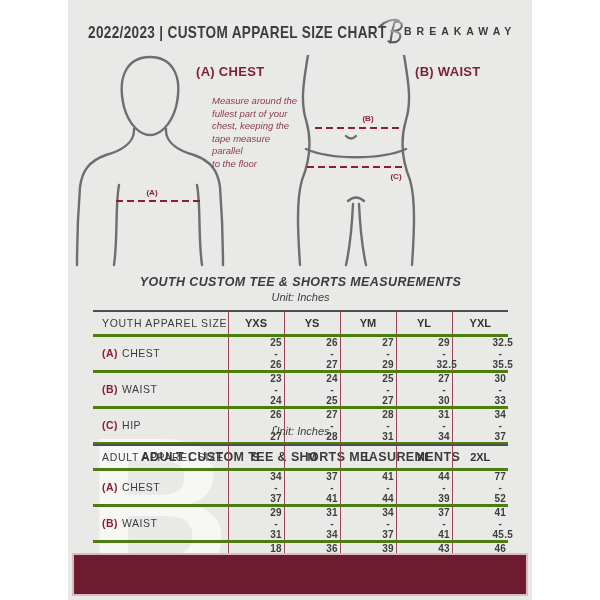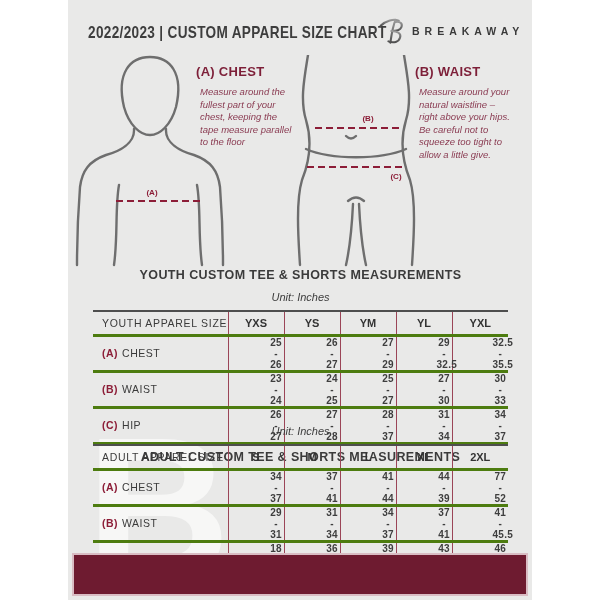--- a/index.html
+++ b/index.html
@@ -10,28 +10,28 @@
 
   
   .watermark{position:absolute;left:18px;top:408px;z-index:0;
              font:700 200px/1 "Liberation Sans",sans-serif;
              color:rgba(255,255,255,0.62);user-select:none;}
 
   
   .hdr-title{position:absolute;left:20px;top:24px;z-index:2;
              font:700 17px/1 "Liberation Sans",sans-serif;color:#3d3d3d;
              letter-spacing:0.4px;transform:scaleX(0.8);transform-origin:left top;white-space:nowrap;}
-  .brand{position:absolute;left:310px;top:15px;z-index:2;display:flex;align-items:center;gap:8px;}
+  .brand{position:absolute;left:310px;top:15px;z-index:2;display:flex;align-items:center;gap:0;}
   .brand-name{font:700 10.5px "Liberation Sans",sans-serif;color:#3a3a3a;letter-spacing:5px;}
 
   
   .guide{position:absolute;z-index:2;width:118px;}
   .guide-h{font:700 13px "Liberation Sans",sans-serif;color:#7d1f38;letter-spacing:0.3px;margin:0 0 7px 0;}
   .guide-b{font:italic 400 9.5px/12.5px "Liberation Sans",sans-serif;color:#8a3b52;
-           white-space:pre-line;margin:4px;}
+           white-space:pre-line;margin:16px;}
 
   .fig{position:absolute;z-index:1;}
 
   
   .sec-title{position:absolute;left:25px;width:415px;text-align:center;z-index:2;
              font:700 12.5px "Liberation Sans",sans-serif;color:#3b3b3b;letter-spacing:0.4px;}
   .sec-unit{position:absolute;left:25px;width:415px;text-align:center;z-index:2;
             font:italic 500 11px "Liberation Sans",sans-serif;color:#3c3c3c;}
 
   
@@ -111,30 +111,24 @@
       <path class="outline" d="M 57 149 C 56 170 54 192 50 210"></path>
       <path class="outline" d="M 63 149 C 64 170 66 192 70 210"></path>
       <path class="dash" d="M 19 73 L 104 73"></path>
       <text class="marker" x="72" y="66" text-anchor="middle">(B)</text>
       <path class="dash" d="M 11 112 L 107 112"></path>
       <text class="marker" x="100" y="124" text-anchor="middle">(C)</text>
     </svg>
 
     <div class="guide" style="left:347px;top:64px;">
       <p class="guide-h">(B) WAIST</p>
-      <p class="guide-b">Measure around your
-natural waistline –
-right above your hips.
-Be careful not to
-squeeze too tight to
-allow a little give.</p>
     </div>
 
 
-    <div class="sec-title" style="top:268px;">YOUTH CUSTOM TEE &amp; SHORTS MEASUREMENTS</div>
+    <div class="sec-title" style="top:275px;font-style:italic;">YOUTH CUSTOM TEE &amp; SHORTS MEASUREMENTS</div>
     <div class="sec-unit" style="top:291px;">Unit: Inches</div>
 
     <table class="size" style="top:310px;">
       <colgroup>
           <col class="c0">
           <col class="cv">
           <col class="cv">
           <col class="cv">
           <col class="cv">
           <col class="cv">
@@ -163,21 +157,21 @@
           <td>23 - 24</td>
           <td>24 - 25</td>
           <td>25 - 27</td>
           <td>27 - 30</td>
           <td>30 - 33</td>
         </tr>
         <tr>
           <td class="label-col"><span class="pfx">(C)</span><span>HIP</span></td>
           <td>26 - 27</td>
           <td>27 - 28</td>
-          <td>28 - 37</td>
+          <td>28 - 31</td>
           <td>31 - 34</td>
           <td>34 - 37</td>
         </tr>
       </tbody>
     </table>
 
     <div class="sec-title" style="top:402px;margin-top:48px;">ADULT CUSTOM TEE &amp; SHORTS MEASUREMENTS</div>
     <div class="sec-unit" style="top:425px;">Unit: Inches</div>
 
     <table class="size" style="top:444px;">

